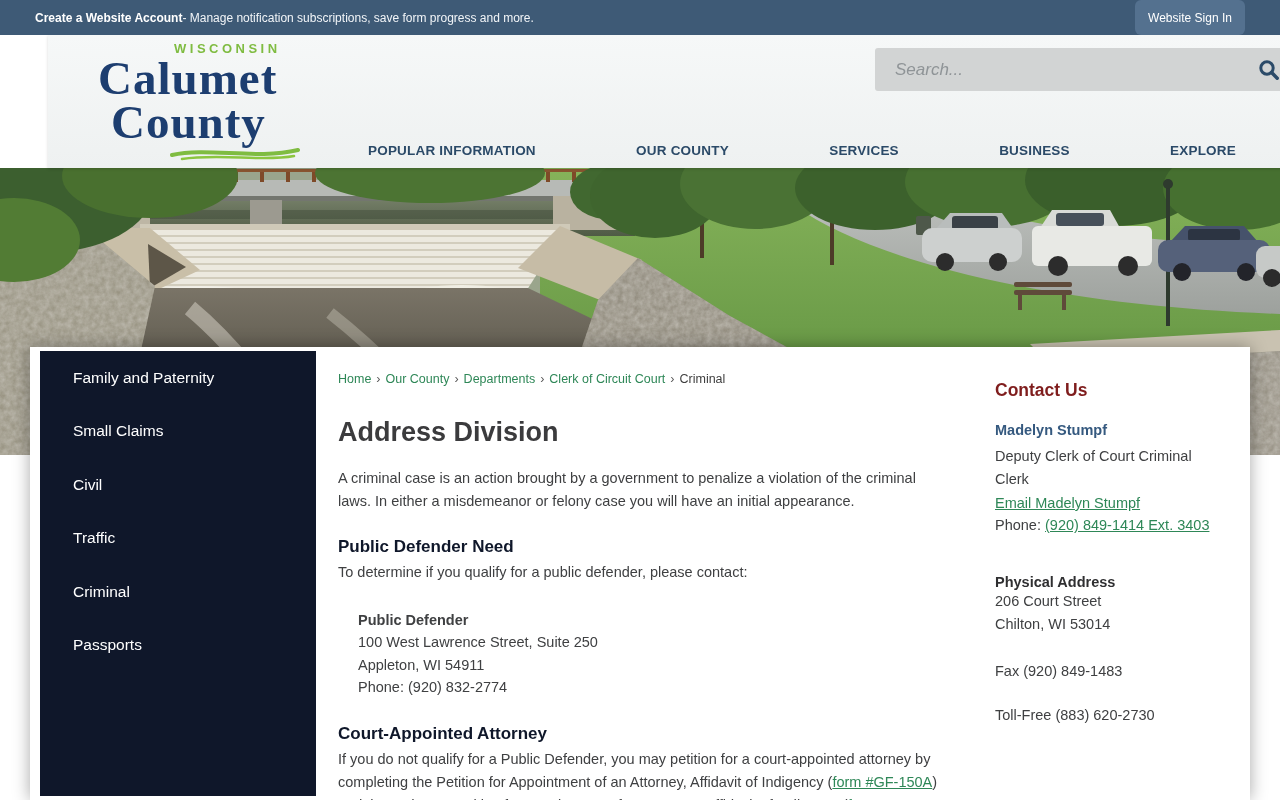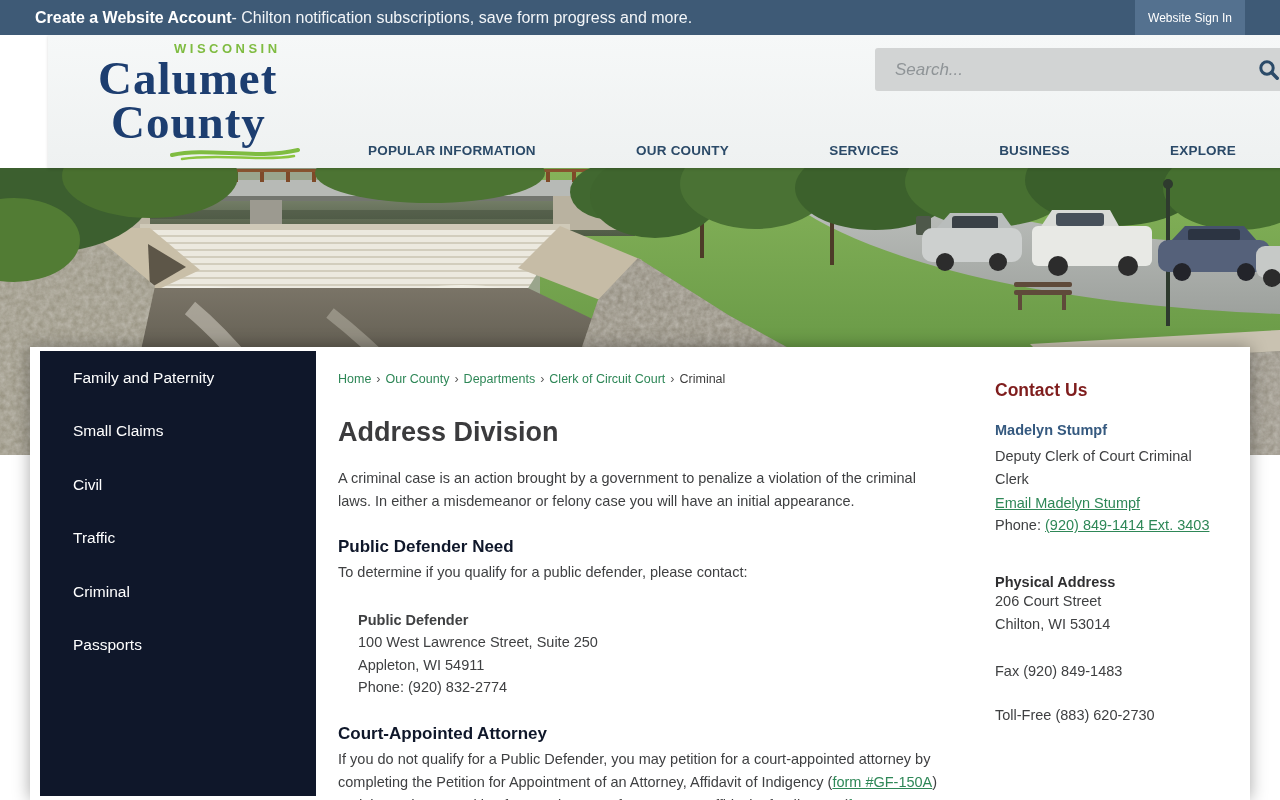--- a/index.html
+++ b/index.html
@@ -3,25 +3,25 @@
 <meta charset="utf-8">
 <style>
   * { margin:0; padding:0; box-sizing:border-box; }
   html,body { width:1280px; height:800px; overflow:hidden; background:#ffffff;
               font-family:"Liberation Sans", sans-serif; }
   body { position:relative; }
 
   
   .topbar { position:absolute; top:0; left:0; width:1280px; height:35px; background:#3E5A76; z-index:30; }
   .topbar-promo { position:absolute; left:35px; top:0; height:35px; display:flex; align-items:center;
-                  color:#f2f5f8; font-size:16px; }
+                  color:#f2f5f8; font-size:12px; }
   .topbar-promo .bold { font-weight:bold; color:#ffffff; cursor:pointer; }
   .signin-btn { position:absolute; right:35px; top:0; width:110px; height:35px; background:#54718F;
                 color:#ffffff; font-size:12px; display:flex; align-items:center; justify-content:center;
-                cursor:pointer; }
+                cursor:pointer;border-radius:6px; }
 
   
   .header { position:absolute; top:35px; left:0; width:1280px; height:133px;
             background:linear-gradient(#f6f8f8, #eef1f1); z-index:20; box-shadow:0 1px 3px rgba(0,0,0,.15);margin-left:48px; }
   .logo { position:absolute; left:50px; top:6px; width:220px; cursor:pointer; }
   .logo-state { margin-left:76px; color:#7FBC41; font-size:13px; font-weight:bold; letter-spacing:3.5px; }
   .logo-name1, .logo-name2 { font-family:"Liberation Serif", serif; font-weight:bold; color:#1D3E70;
             font-size:47px; line-height:44px; letter-spacing:1px; }
   .logo-name2 { margin-left:13px; }
   .logo-swoosh { margin:2px 0 0 70px; display:block; }
@@ -77,21 +77,21 @@
   .addr-line { line-height:23px; }
   .fax-line { margin-top:27px; }
   .tollfree-line { margin-top:28px; }
 </style>
 </head>
 <body>
 
 <div class="topbar">
   <div class="topbar-promo">
     <span class="bold">Create a Website Account</span>
-    <span> - Chilton notification subscriptions, save form progress and more.</span>
+    <span> - Manage notification subscriptions, save form progress and more.</span>
   </div>
   <div class="signin-btn">Website Sign In</div>
 </div>
 
 <div class="header">
   <div class="logo">
     <div class="logo-state">WISCONSIN</div>
     <div class="logo-name1">Calumet</div>
     <div class="logo-name2">County</div>
     <svg class="logo-swoosh" width="135" height="16" viewBox="0 0 135 16">

